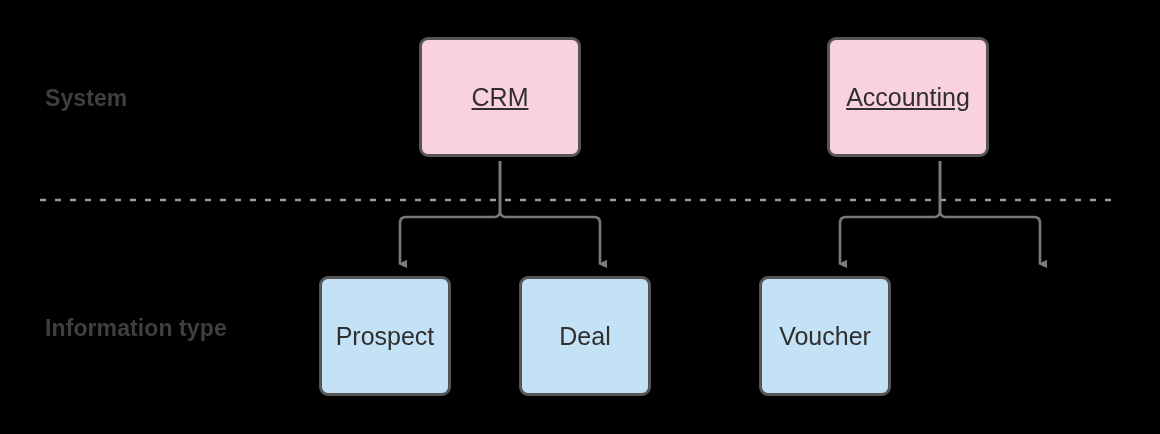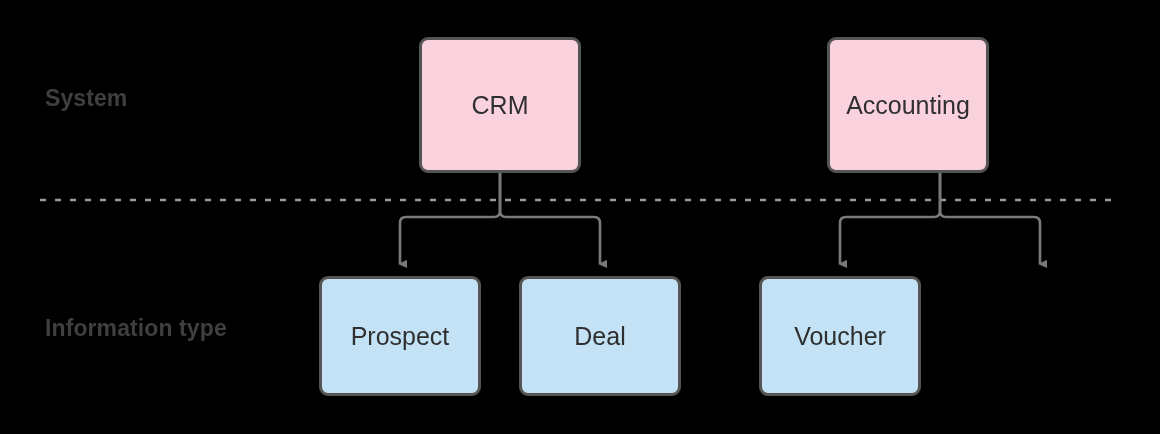--- a/index.html
+++ b/index.html
@@ -51,26 +51,27 @@
     align-items: center;
     justify-content: center;
     font-size: 25px;
     color: #2f2f2f;
     font-weight: normal;
     white-space: nowrap;
   }
   .node-system {
     background: #fad2dd;
     width: 162px;
-    height: 136px;
+    height: 120px;
     top: 37px;
+    text-decoration: underline;
   }
   .node-info {
     background: #c3e2f5;
-    width: 162px;
+    width: 132px;
     height: 120px;
     top: 276px;
   }
   #node-crm { left: 419px; }
   #node-accounting { left: 827px; }
   #node-prospect { left: 319px; }
   #node-deal { left: 519px; }
   #node-voucher { left: 759px; }
   #node-vendor { left: 959px; }
 </style>

